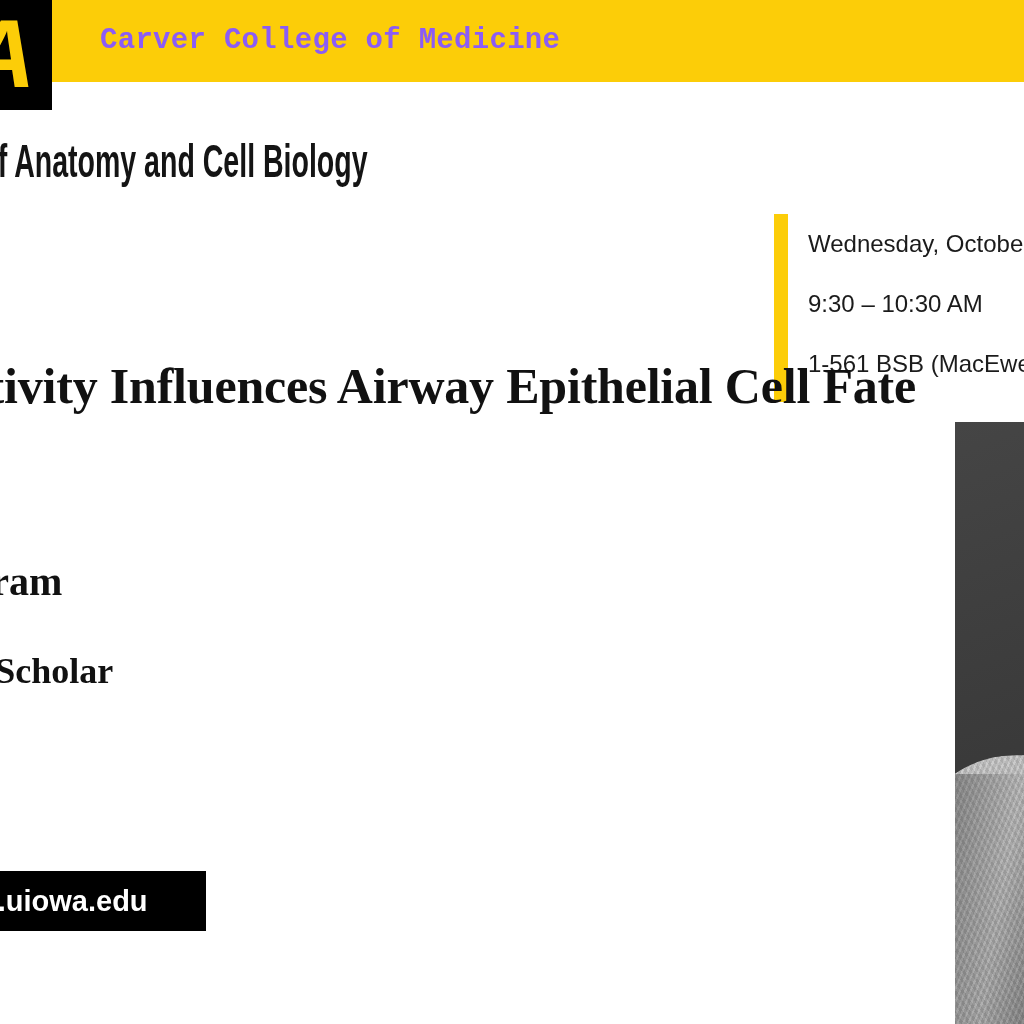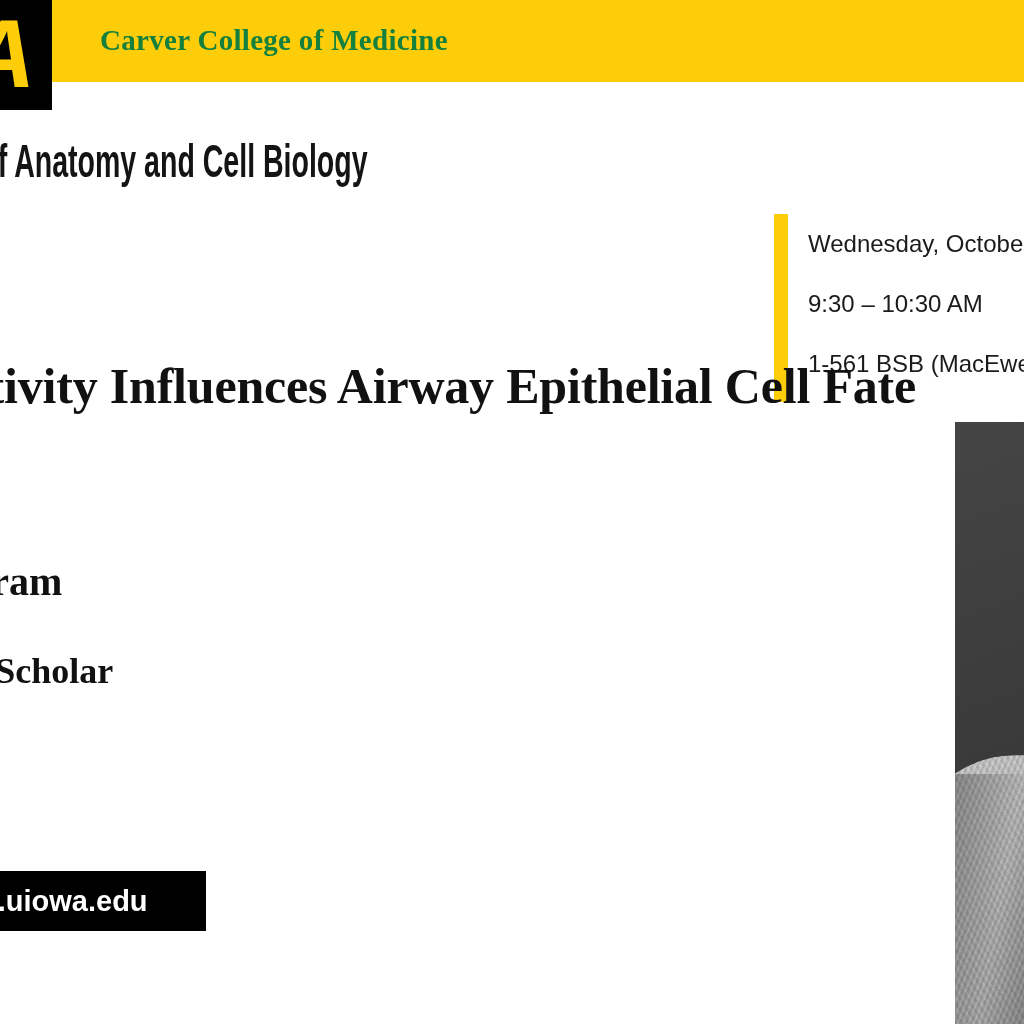--- a/index.html
+++ b/index.html
@@ -22,25 +22,25 @@
     left: 0;
     top: 0;
     width: 1024px;
     height: 82px;
     background: #FCCD08;
   }
   #header-title {
     position: absolute;
     left: 100px;
     top: 24px;
-    font-family: Liberation Serif, serif;
+    font-family: Liberation Mono, monospace;
     font-weight: bold;
     font-size: 29px;
     letter-spacing: 0.3px;
-    color: #15803d;
+    color: #8b5cf6;
     white-space: nowrap;
   }
   #logo-box {
     position: absolute;
     left: 0;
     top: 0;
     width: 52px;
     height: 110px;
     background: #000000;
     overflow: hidden;

